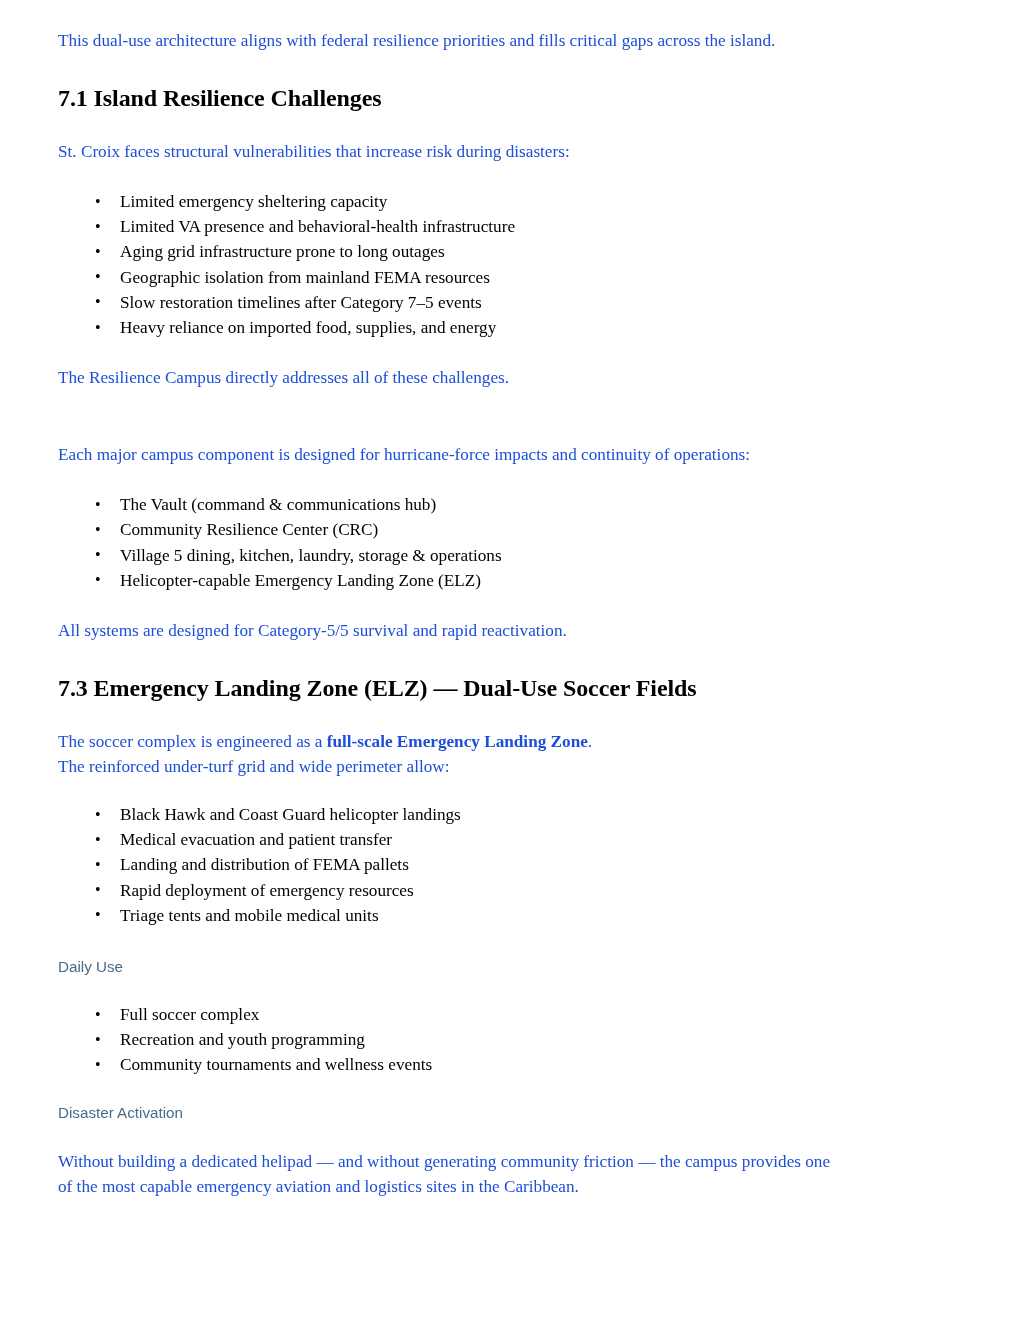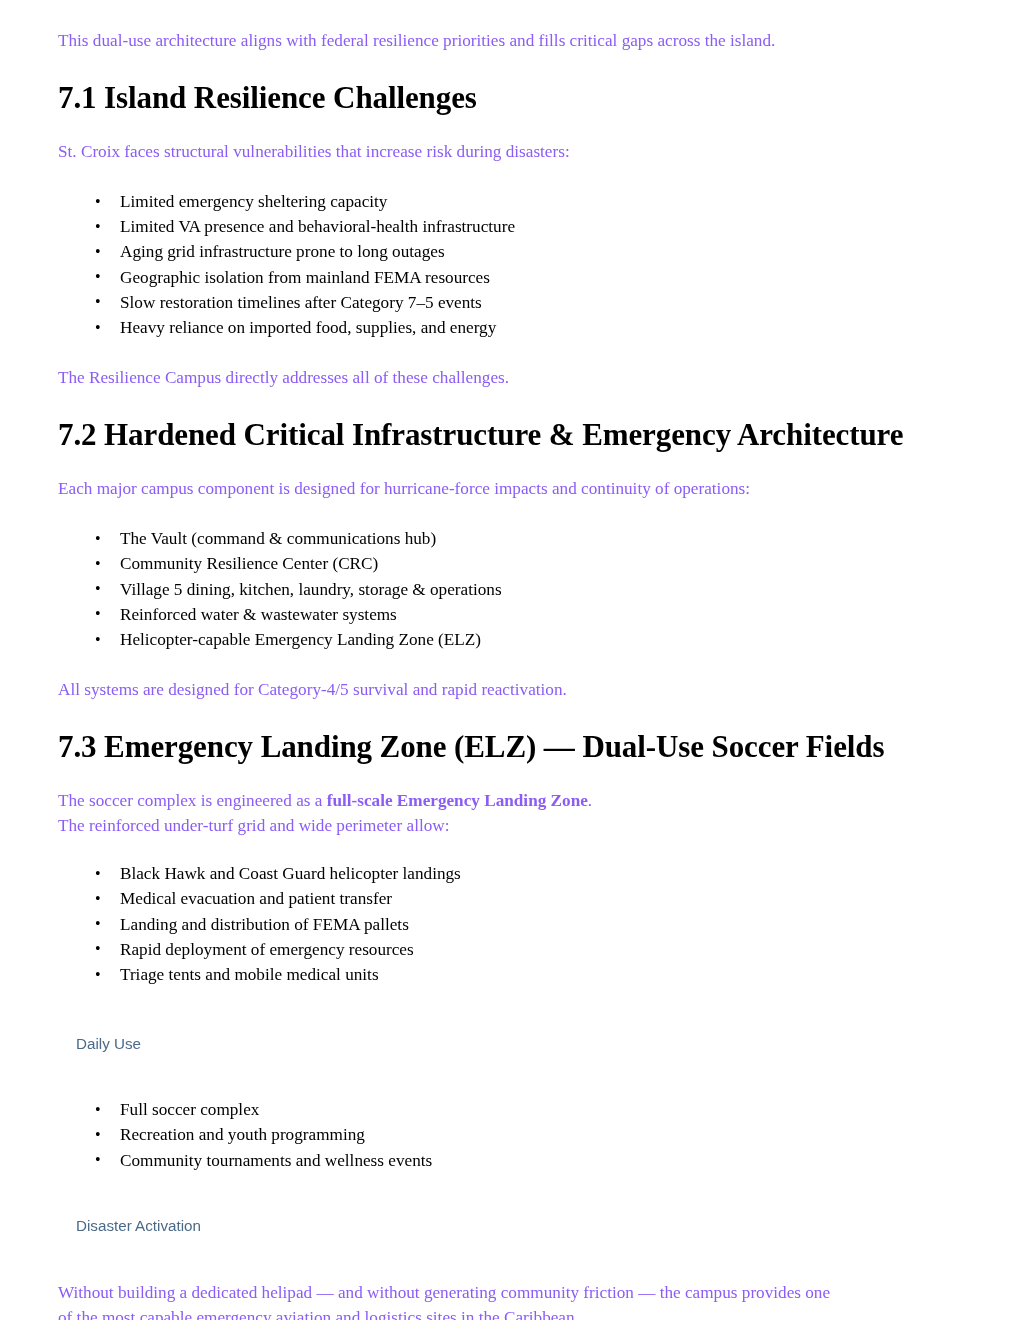--- a/index.html
+++ b/index.html
@@ -24,40 +24,40 @@
   }
   .content {
     padding: 28px 58px 0 58px;
     box-sizing: border-box;
   }
 
   p.body-text {
     font-size: 17.2px;
     line-height: 25px;
     margin: 0;
-    color: #8b5cf6;
+    color: #1d4ed8;
     font-family: "Liberation Serif", "DejaVu Serif", serif;
   }
 
   h2.section-heading {
     font-family: "Liberation Serif", "DejaVu Serif", serif;
     font-weight: bold;
-    font-size: 31px;
+    font-size: 24px;
     line-height: 34px;
     margin: 0;
     color: #000;
     letter-spacing: -0.1px;
   }
 
   h3.sub-heading {
     font-family: "Liberation Sans", "DejaVu Sans", sans-serif;
     font-weight: normal;
     font-size: 15.2px;
     line-height: 20px;
-    margin: 18px;
+    margin: 0;
     color: #4a6a87;
   }
 
   ul.bullets {
     list-style: none;
     margin: 0;
     padding: 0;
   }
   ul.bullets > li {
     position: relative;
@@ -110,39 +110,37 @@
       <li><span>Slow restoration timelines after Category 7–5 events</span></li>
       <li><span>Heavy reliance on imported food, supplies, and energy</span></li>
     </ul>
 
     <div class="sp-24"></div>
 
     <p class="body-text">The Resilience Campus directly addresses all of these challenges.</p>
 
     <div class="sp-28"></div>
 
-    <h2 class="section-heading">7.2 Hardened Critical Infrastructure &amp; Emergency Architecture</h2>
 
     <div class="sp-24"></div>
 
     <p class="body-text">Each major campus component is designed for hurricane-force impacts and continuity of operations:</p>
 
     <div class="sp-24"></div>
 
     <ul class="bullets">
       <li><span class="b">The Vault</span><span> (command &amp; communications hub)</span></li>
       <li><span class="b">Community Resilience Center (CRC)</span><span></span></li>
       <li><span class="b">Village 5</span><span> dining, kitchen, laundry, storage &amp; operations</span></li>
-      <li><span class="b">Reinforced water &amp; wastewater systems</span><span></span></li>
       <li><span class="b">Helicopter-capable Emergency Landing Zone (ELZ)</span><span></span></li>
     </ul>
 
     <div class="sp-24"></div>
 
-    <p class="body-text">All systems are designed for Category-4/5 survival and rapid reactivation.</p>
+    <p class="body-text">All systems are designed for Category-5/5 survival and rapid reactivation.</p>
 
     <div class="sp-28"></div>
 
     <h2 class="section-heading">7.3 Emergency Landing Zone (ELZ) — Dual-Use Soccer Fields</h2>
 
     <div class="sp-24"></div>
 
     <p class="body-text"><span>The soccer complex is engineered as a </span><span class="b">full-scale Emergency Landing Zone</span><span>.</span><br><span>The reinforced under-turf grid and wide perimeter allow:</span></p>
 
     <div class="sp-22"></div>

